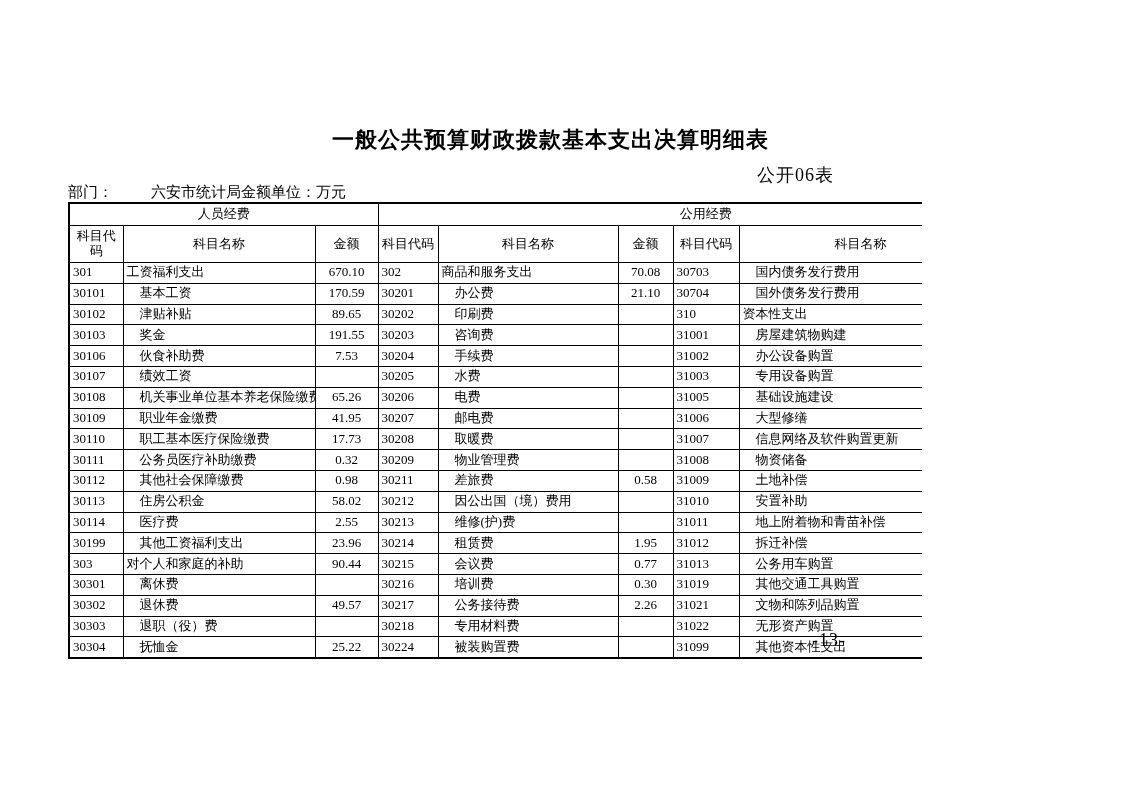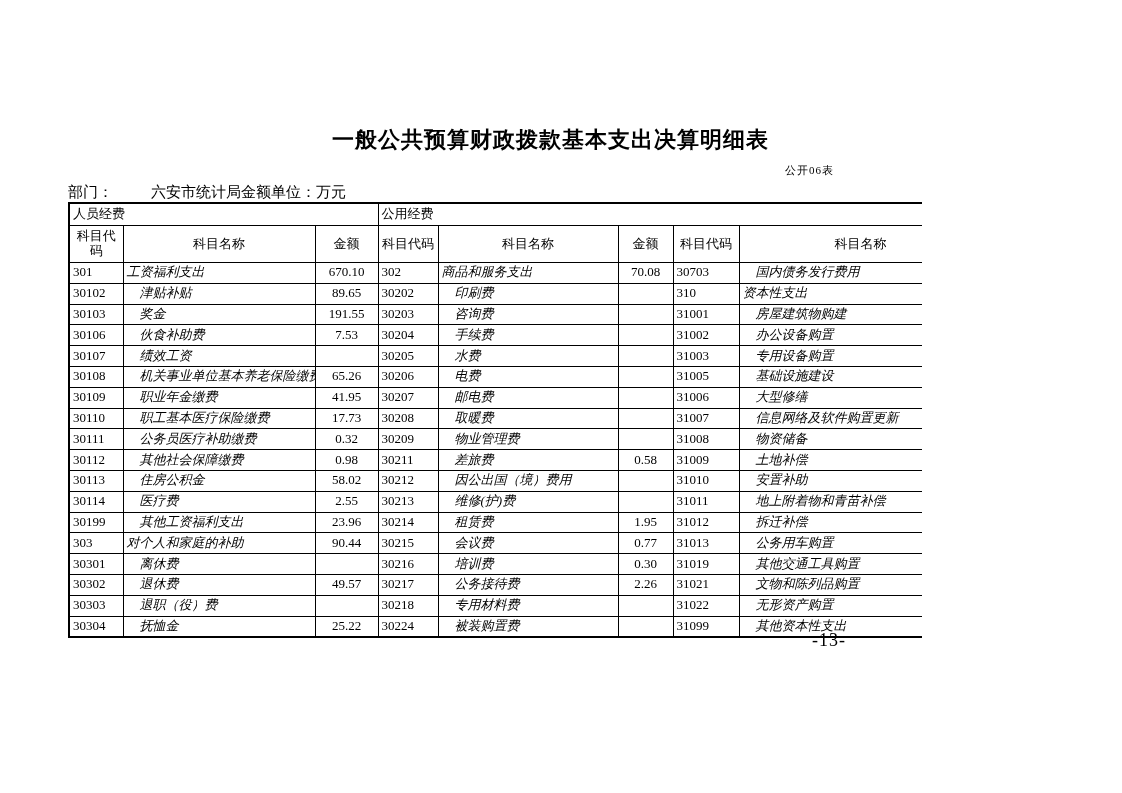--- a/index.html
+++ b/index.html
@@ -29,21 +29,21 @@
     font-family: "Liberation Sans", "DejaVu Sans", sans-serif;
     font-weight: bold;
     font-size: 22px;
     letter-spacing: 1px;
     white-space: nowrap;
   }
   .table-code {
     position: absolute;
     top: 163px;
     right: 88px;
-    font-size: 11px;
+    font-size: 18px;
     letter-spacing: 1px;
   }
   .meta-row {
     position: absolute;
     top: 183px;
     left: 68px;
     width: 965px;
     font-size: 15px;
     display: flex;
     justify-content: flex-start;
@@ -60,25 +60,25 @@
   }
   table.budget th, table.budget td {
     border: 1px solid #000;
     font-size: 13px;
     font-weight: normal;
     padding: 0 3px;
     overflow: hidden;
     line-height: 1.15;
   }
   table.budget { border: 2px solid #000; }
-  tr.group-row th { height: 21px; text-align: left; margin-left: 18px; }
+  tr.group-row th { height: 21px; text-align: center; margin-left: 18px; }
   tr.head-row th { height: 36px; text-align: center; margin-top: 12px; }
   tbody tr { height: 20.8px; margin-top: 34px; }
   td.code { text-align: left; }
-  td.name { text-align: left; white-space: pre; font-style: italic; }
+  td.name { text-align: left; white-space: pre; }
   td.amount { text-align: center; }
   .page-num {
     position: absolute;
     top: 630px;
     right: 76px;
     font-size: 18px;
     letter-spacing: 1px;
   }
 </style>
 </head>
@@ -132,20 +132,31 @@
           <td class="name">工资福利支出</td>
           <td class="amount">670.10</td>
           <td class="code">302</td>
           <td class="name">商品和服务支出</td>
           <td class="amount">70.08</td>
           <td class="code">30703</td>
           <td class="name">　国内债务发行费用</td>
           <td class="amount"></td>
         </tr>
         <tr>
+          <td class="code">30101</td>
+          <td class="name">　基本工资</td>
+          <td class="amount">170.59</td>
+          <td class="code">30201</td>
+          <td class="name">　办公费</td>
+          <td class="amount">21.10</td>
+          <td class="code">30704</td>
+          <td class="name">　国外债务发行费用</td>
+          <td class="amount"></td>
+        </tr>
+        <tr>
           <td class="code">30102</td>
           <td class="name">　津贴补贴</td>
           <td class="amount">89.65</td>
           <td class="code">30202</td>
           <td class="name">　印刷费</td>
           <td class="amount"></td>
           <td class="code">310</td>
           <td class="name">资本性支出</td>
           <td class="amount"></td>
         </tr>

